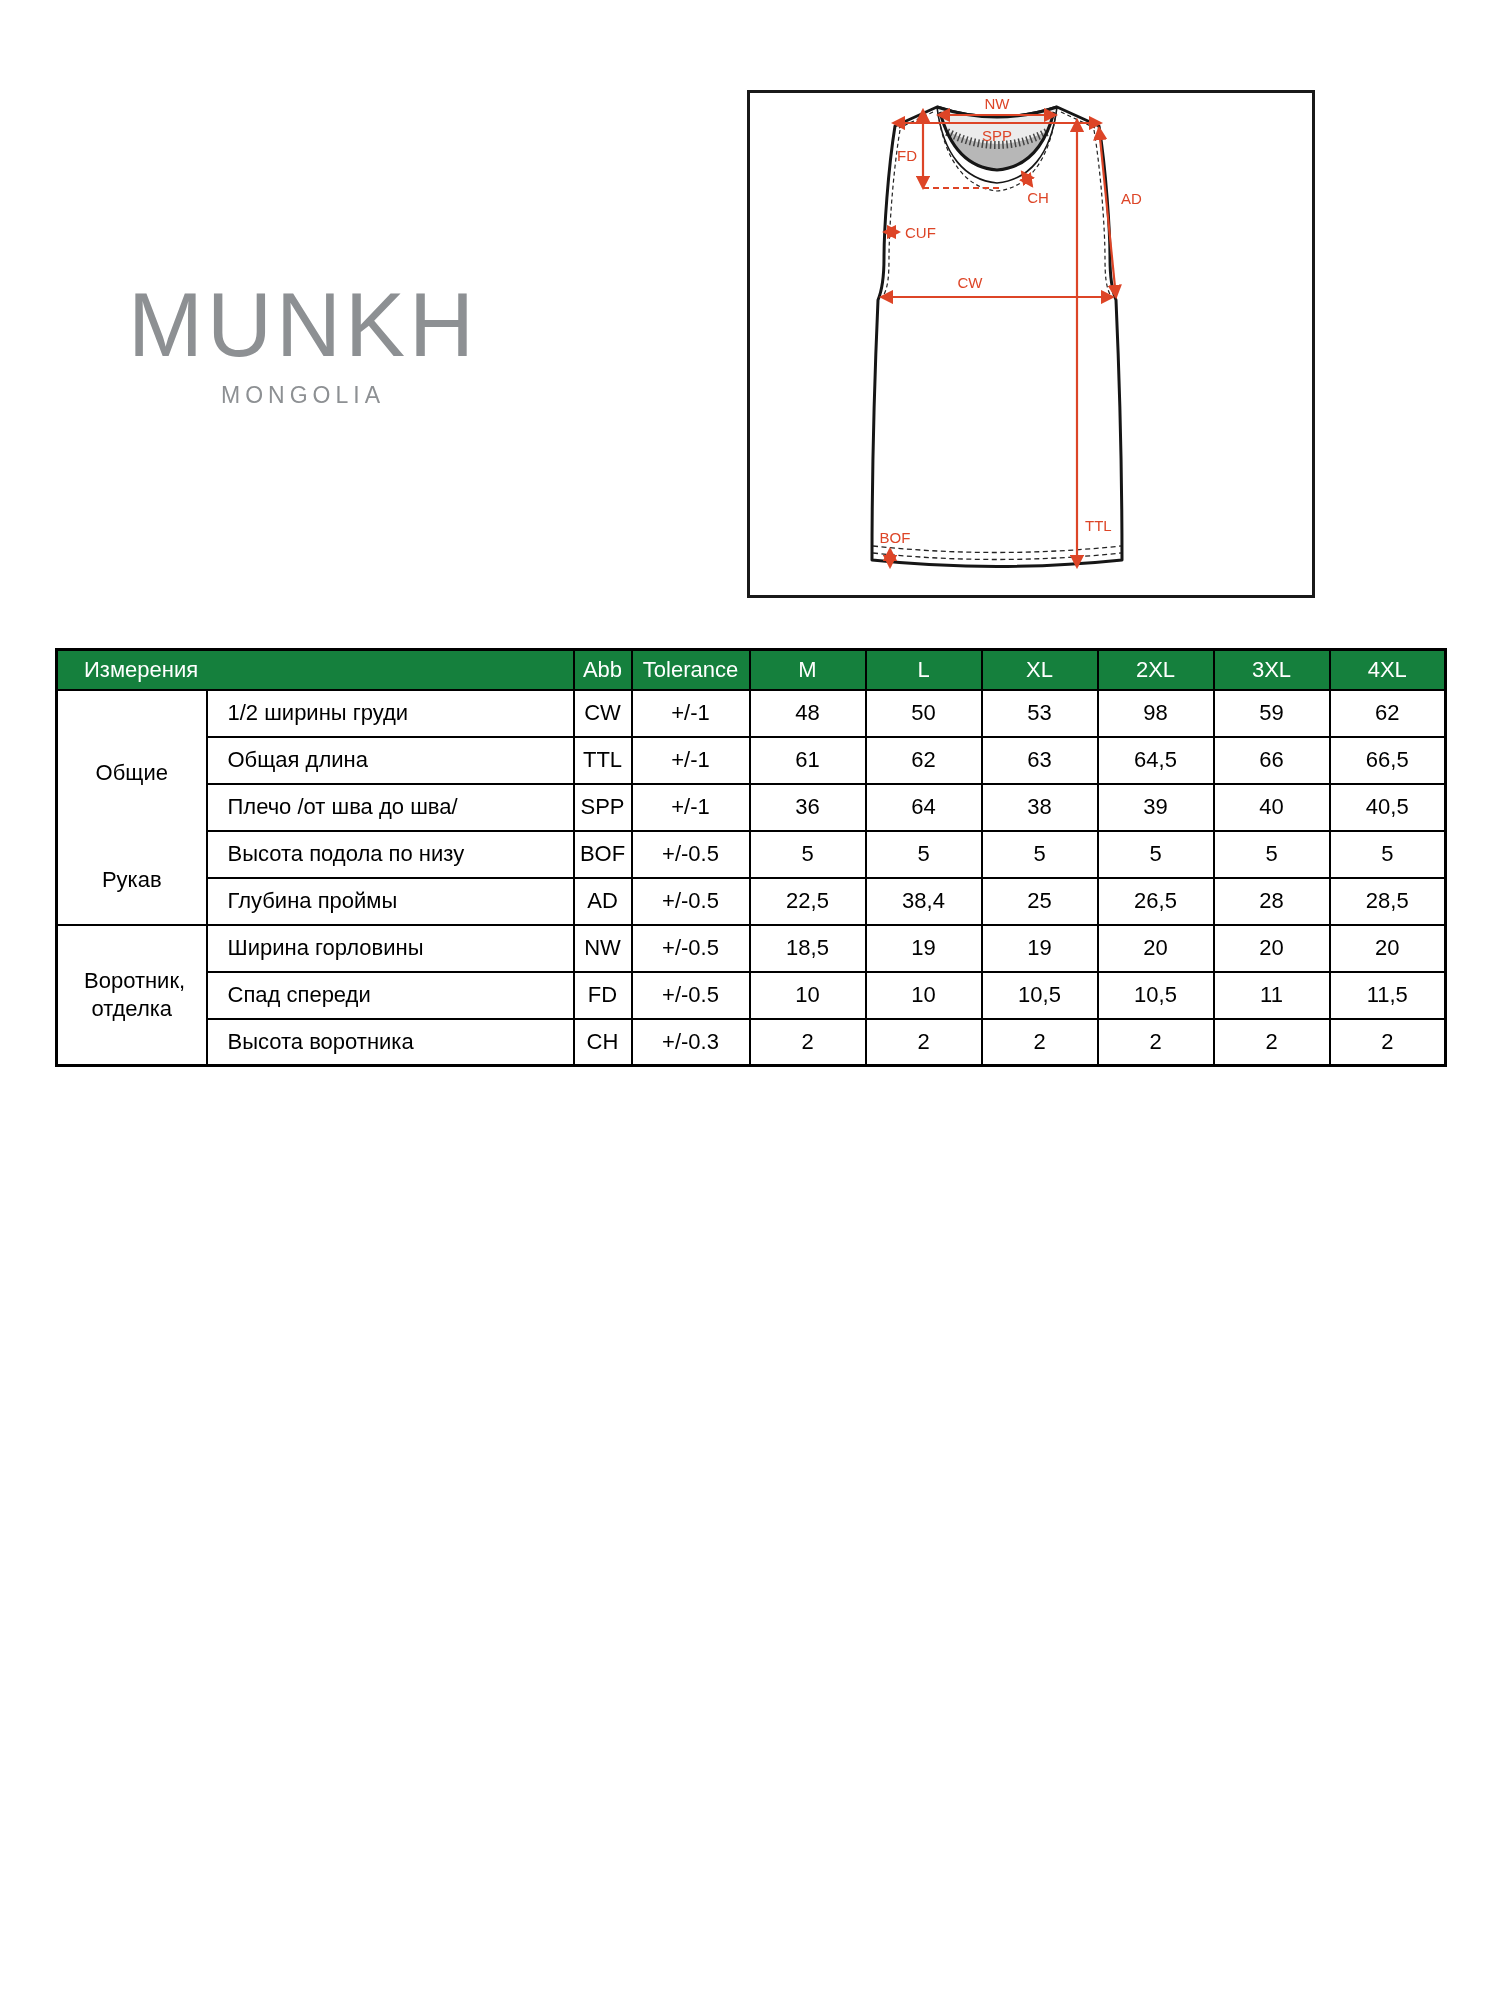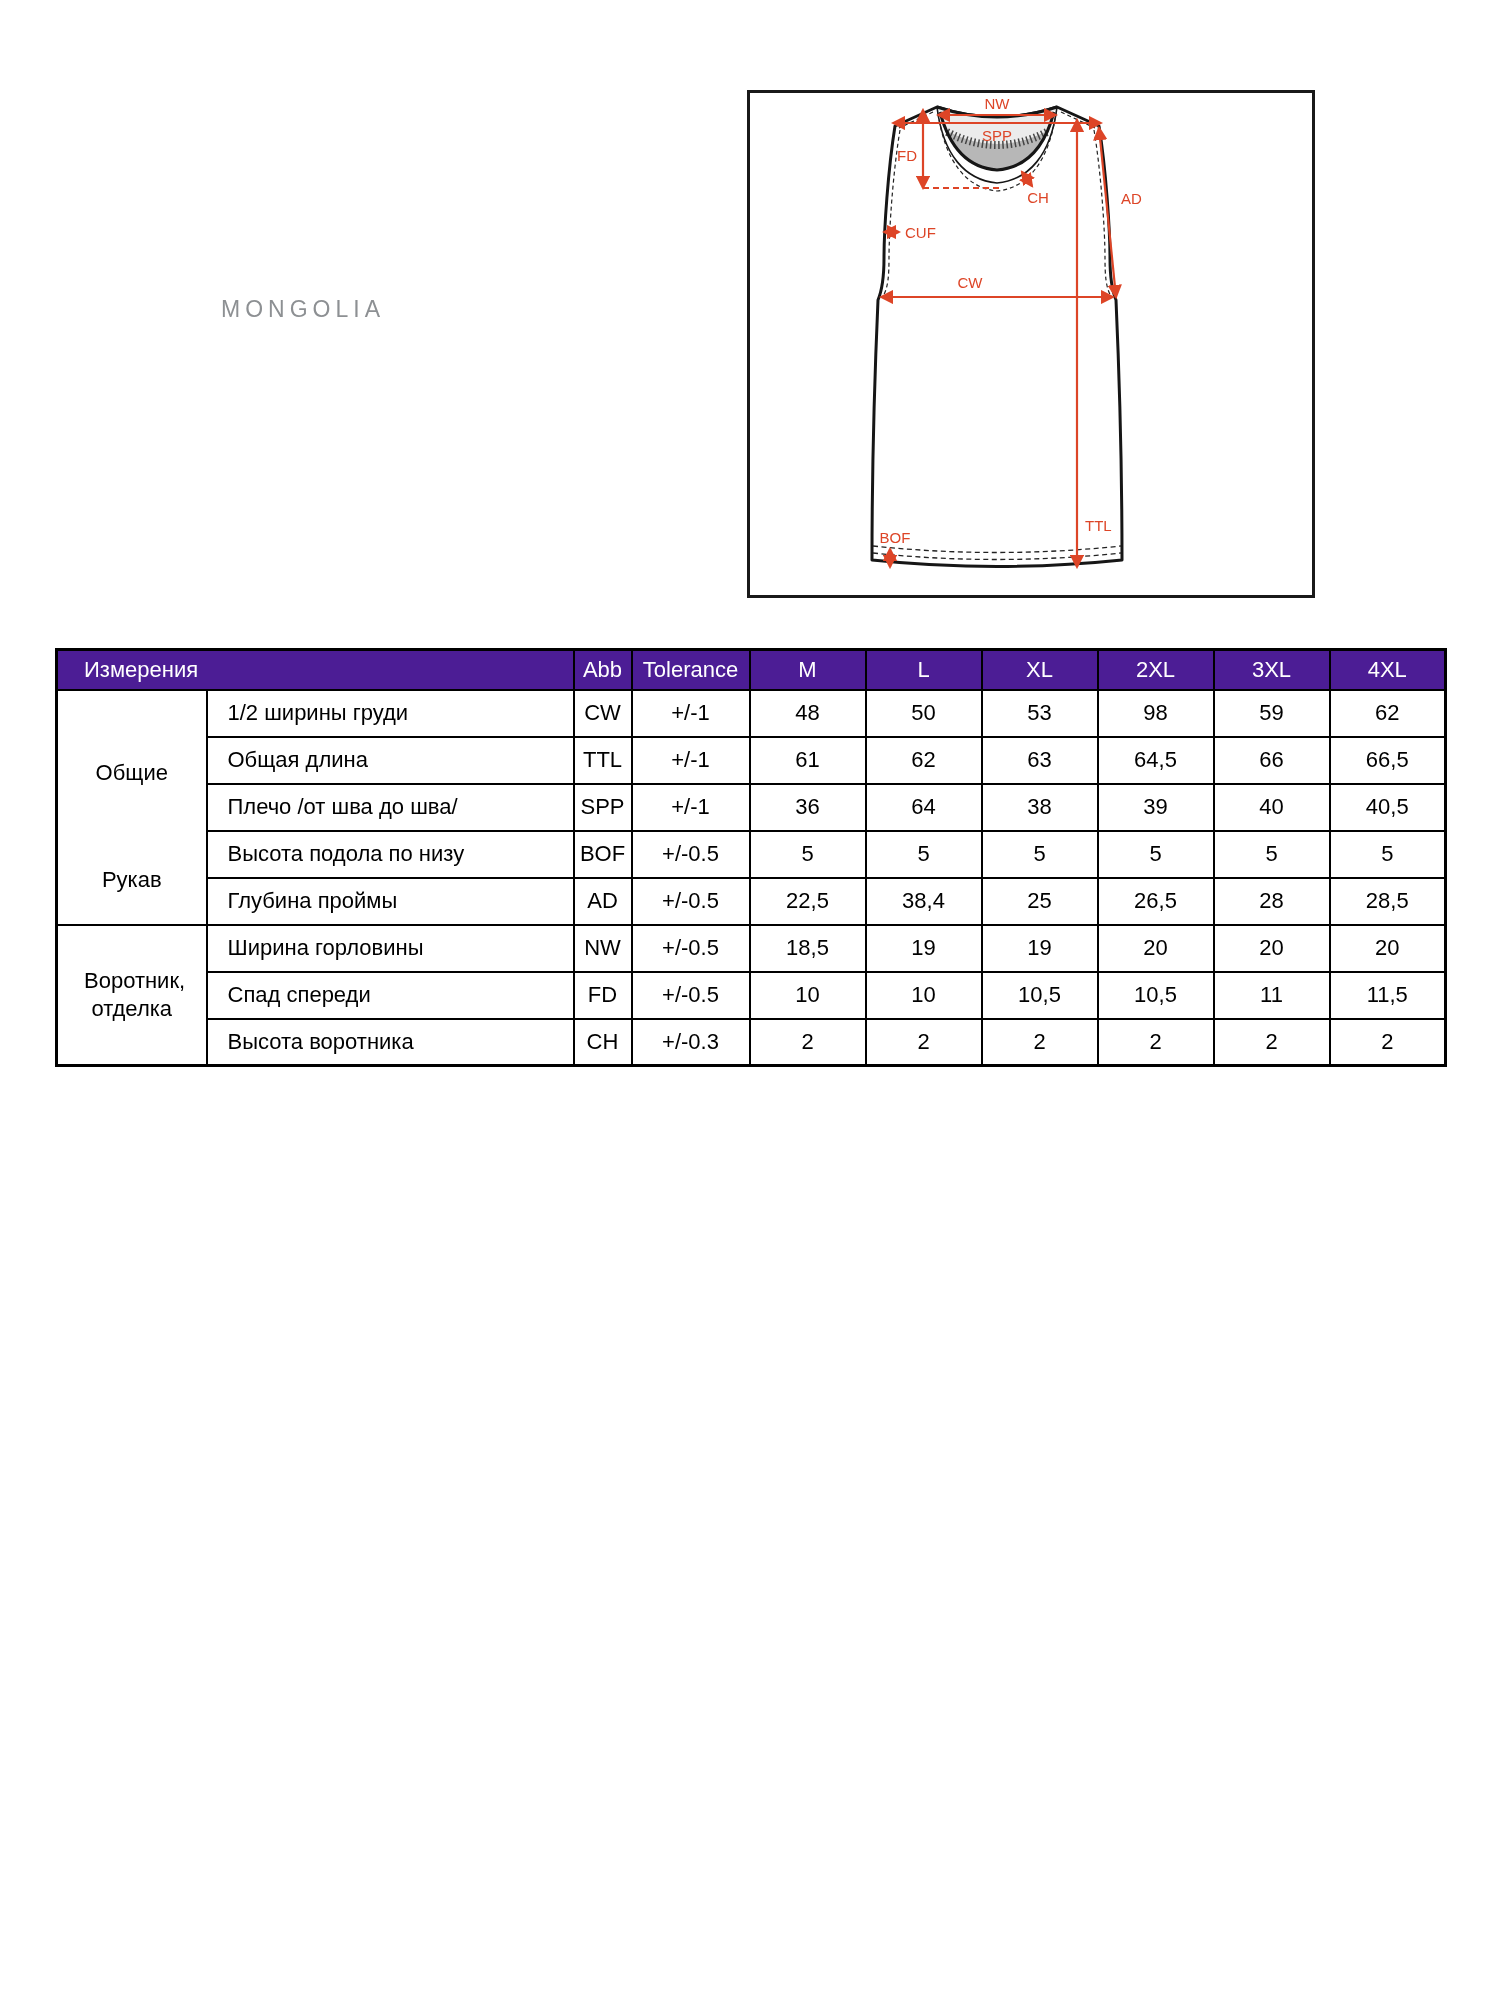--- a/index.html
+++ b/index.html
@@ -16,41 +16,42 @@
   .sketch { position:absolute; left:747px; top:90px; width:568px; height:508px; }
   .sketch svg { display:block; width:100%; height:100%; }
   .dlabel { font-family:"Liberation Sans", sans-serif; font-size:15px; fill:#dd4527; }
   
   table.size-table {
     position:absolute; left:55px; top:648px; width:1389px;
     border-collapse:collapse; table-layout:fixed;
     border:3px solid #000; font-size:22px;
   }
   .size-table th {
-    background:#4c1d95; color:#fff; font-weight:400; height:40px;
+    background:#15803d; color:#fff; font-weight:400; height:40px;
     border:2px solid #000; text-align:center; vertical-align:middle;
   }
   .size-table th.h-meas { text-align:left; padding-left:26px; }
   .size-table td {
     border:2px solid #000; height:47px; text-align:center; vertical-align:middle;
     background:#fff;
   }
   .size-table td.desc { text-align:left; padding-left:20px; }
   .size-table td.group-a { position:relative; }
   .group-a .glabel { position:absolute; left:0; right:0; text-align:center; line-height:26px; }
   .group-a .glabel.g1 { top:69px; }
   .group-a .glabel.g2 { top:176px; }
   .size-table td.group-b { text-align:center; line-height:28px; padding:0 26px; }
 </style>
 </head>
 <body>
 
 <div class="page">
 
   <div class="logo">
+    <div class="brand-name">MUNKH</div>
     <div class="brand-sub">MONGOLIA</div>
   </div>
 
   <div class="sketch">
     <svg viewBox="0 0 568 508">
       <defs>
         <marker id="arr" viewBox="0 0 10 10" refX="8.5" refY="5" markerWidth="6.5" markerHeight="6.5" orient="auto-start-reverse">
           <path d="M0,0 L10,5 L0,10 Z" fill="#dd4527"></path>
         </marker>
       </defs>

